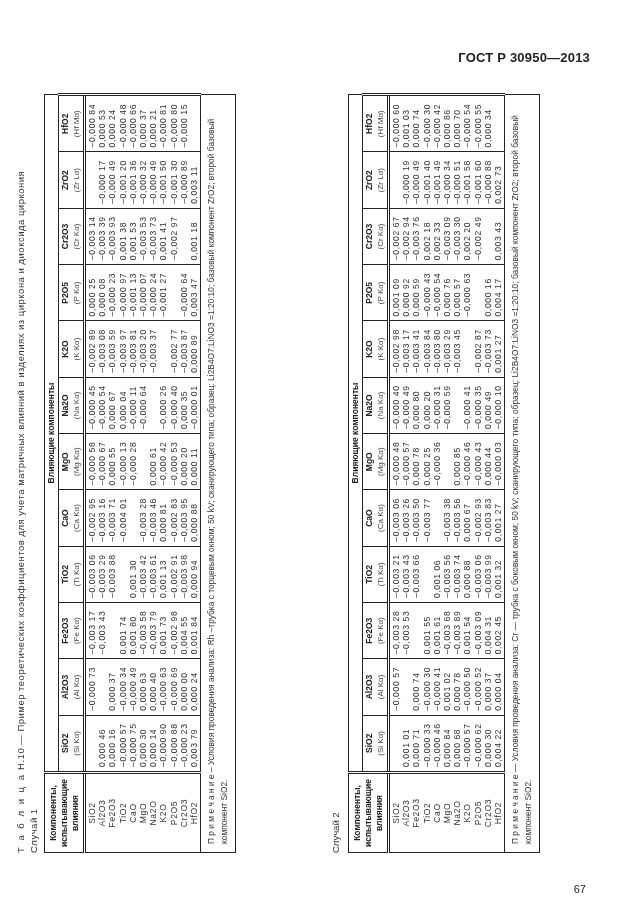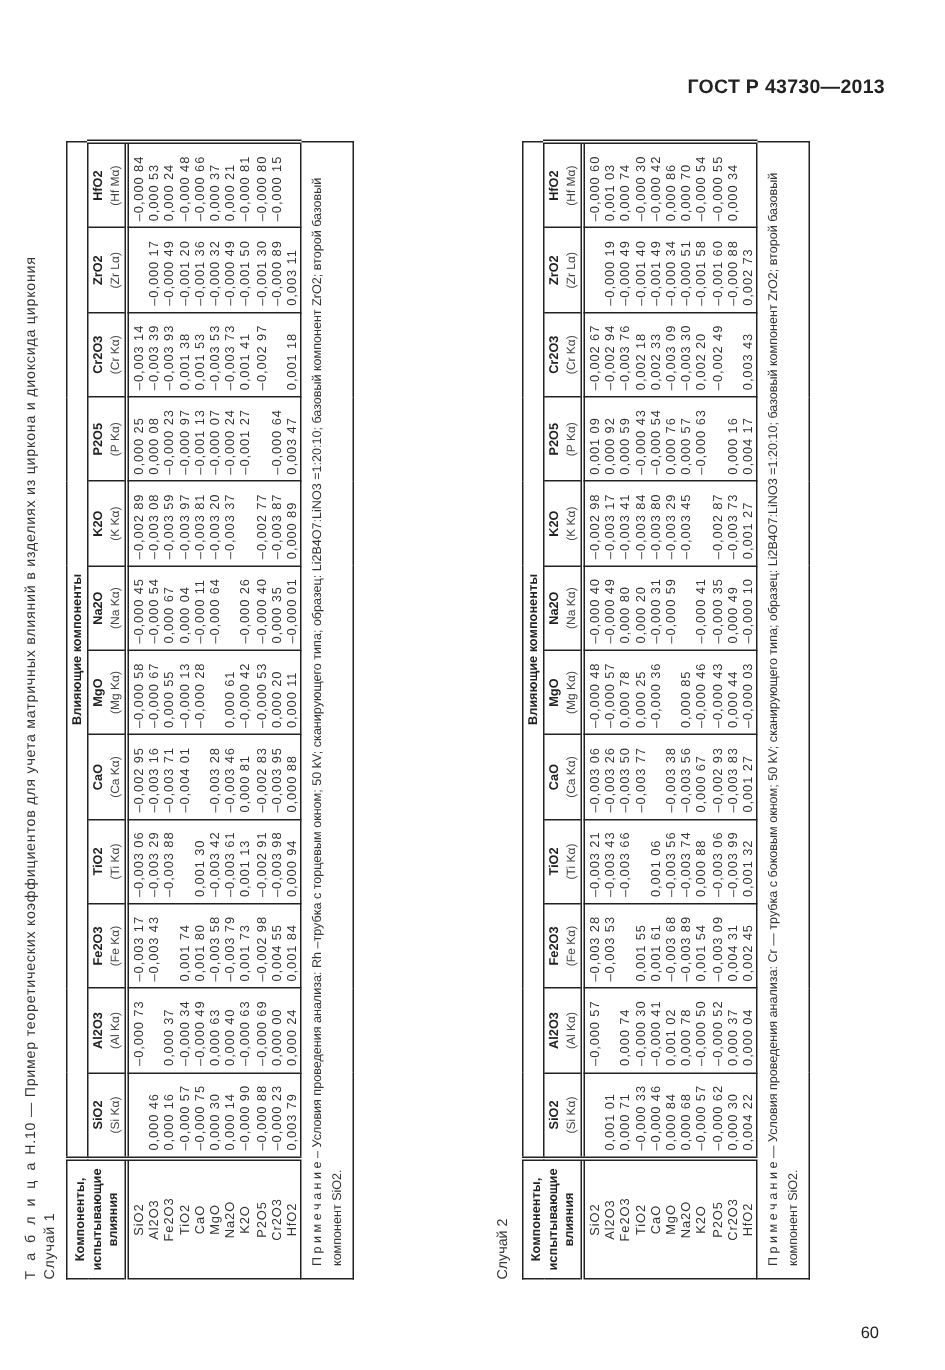--- a/index.html
+++ b/index.html
@@ -16,22 +16,22 @@
   th .sub{font-weight:normal;display:block;font-size:8px;color:#444;}
   td.vals{vertical-align:top;text-align:left;white-space:pre;line-height:10.2px;color:#333;letter-spacing:0.6px;}
   td.rows{vertical-align:top;text-align:center;line-height:10.2px;}
   .dbl{border-right:3px double #222;}
   .dblb{border-bottom:3px double #222;}
   .case2{position:absolute;font-size:9.5px;color:#333;}
 </style>
 </head>
 <body>
 
-<div class="std">ГОСТ Р 43730—2013</div>
-<div class="pagenum">60</div>
+<div class="std">ГОСТ Р 30950—2013</div>
+<div class="pagenum">67</div>
 
 <div class="rot">
   <div class="caption">
     <span class="spaced">Т а б л и ц а</span>
     <span>Н.10 — Пример теоретических коэффициентов для учета матричных влияний в изделиях из циркона и диоксида циркония</span><br>
     <span>Случай 1</span>
   </div>
 
   <table style="left:60px;top:44px;width:760px;">
     <tbody>

